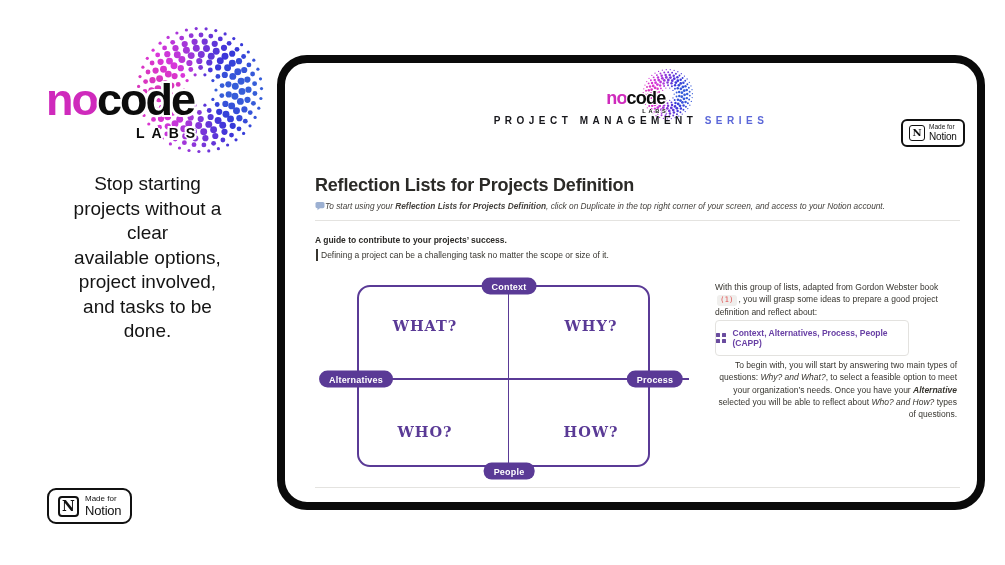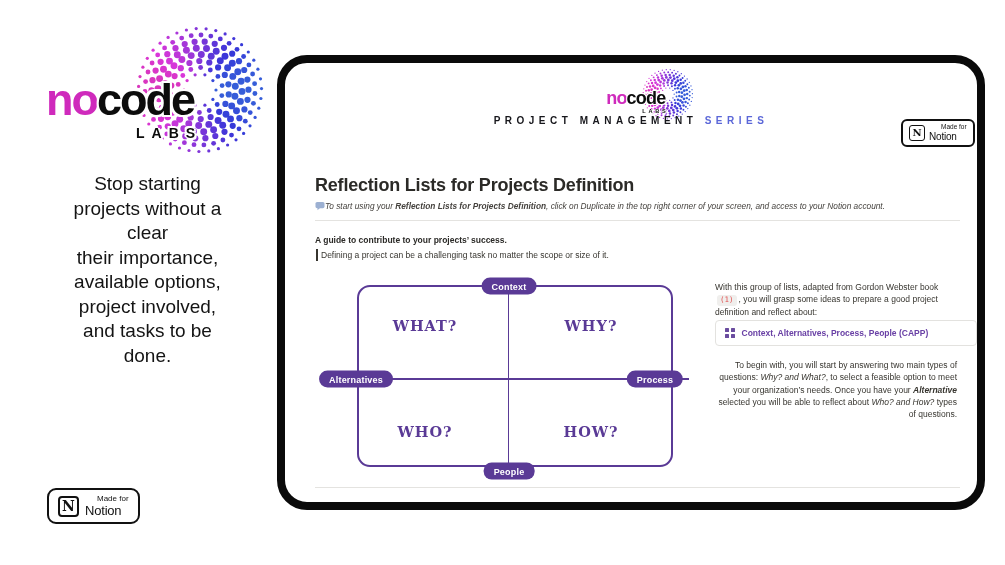--- a/index.html
+++ b/index.html
@@ -22,21 +22,21 @@
   
   .tagline { position:absolute; left:30px; top:172px; width:235px; text-align:center;
              font-size:19px; line-height:24.5px; color:#141414; }
 
   
   .mfn { position:absolute; display:flex; align-items:center; gap:6px; background:#fff;
          border:2.5px solid #111; border-radius:9px; padding:5px 9px; }
   .mfn .nbox { display:flex; align-items:center; justify-content:center; border:2px solid #111; border-radius:4px;
                width:21px; height:21px; font-family:"DejaVu Serif", serif; font-weight:bold; font-size:14px; color:#111; background:#fff; }
   .mfn .txt { display:flex; flex-direction:column; line-height:1; }
-  .mfn .made { font-size:8px; color:#111; margin-bottom:1px;margin-left:12px; }
+  .mfn .made { font-size:8px; color:#111; margin-bottom:1px; }
   .mfn .notion { font-size:13px; font-weight:normal; color:#111; letter-spacing:-0.2px; }
   .mfn.small { border-width:2px; border-radius:6px; padding:3px 6px; gap:4px; }
   .mfn.small .nbox { width:16px; height:16px; font-size:10px; border-width:1.5px; border-radius:3px; }
   .mfn.small .made { font-size:6.5px; }
   .mfn.small .notion { font-size:10px; }
 
   
   .panel { position:absolute; left:277px; top:55px; width:708px; height:455px; background:#fff;
            border:8px solid #0a0a0a; border-radius:30px; }
   .series { position:absolute; left:0; top:52px; width:100%; text-align:center;
@@ -47,37 +47,37 @@
   .callout { position:absolute; left:30px; top:138px; width:645px; font-size:8.3px; font-style:italic;
              color:#45423e; white-space:nowrap; display:flex; align-items:center; }
   .divider { position:absolute; height:1px; background:#e4e3e0; }
 
   .guide { position:absolute; left:30px; top:172px; font-size:8.5px; font-weight:bold; color:#2b2a27; }
   .quote { position:absolute; left:31px; top:186px; display:flex; align-items:center; gap:3px; }
   .quote .bar { width:2px; height:12px; background:#37352f; }
   .quote .qtext { font-size:8.5px; color:#37352f; }
 
   
-  .diagram { position:absolute; left:72px; top:222px; width:316px; height:182px;
+  .diagram { position:absolute; left:72px; top:222px; width:293px; height:182px;
              border:2px solid #5a3a96; border-radius:13px; }
   .dg-vline { position:absolute; left:148.5px; top:0; width:1.5px; height:100%; background:#5a3a96; }
   .dg-hline { position:absolute; left:-34px; top:91px; width:364px; height:1.5px; background:#5a3a96; }
   .pill { position:absolute; transform:translate(-50%,-50%); background:#5a3a96; color:#fff;
           font-size:9px; font-weight:bold; padding:3.5px 10px; border-radius:10px; white-space:nowrap; letter-spacing:0.2px; }
   .quad { position:absolute; transform:translate(-50%,-50%); font-family:"DejaVu Serif", serif;
           font-weight:bold; font-size:14.5px; color:#5a3a96; letter-spacing:1px; white-space:nowrap; }
 
   
   .rcol { position:absolute; left:430px; width:242px; font-size:8.5px; color:#37352f; line-height:1.45; }
   .rcol.p1 { top:218px; }
   .rcol.p2 { top:296px;text-align:right; }
   .ref-badge { display:inline-block; background:#f0efed; color:#e05252; font-family:"DejaVu Sans Mono", monospace;
                font-size:7.5px; padding:0 3px; border-radius:3px; margin:0 2px; }
-  .linkbox { position:absolute; left:430px; top:257px; width:262px; border:1px solid #e3e2df; border-radius:4px;
-             background:#fff; display:flex; align-items:center; gap:7px; padding:7px 9px; cursor:pointer; }
+  .linkbox { position:absolute; left:430px; top:257px; width:194px; border:1px solid #e3e2df; border-radius:4px;
+             background:#fff; display:flex; align-items:center; gap:7px; padding:7px 0; cursor:pointer; }
   .grid-icon { display:grid; grid-template-columns:4px 4px; grid-template-rows:4px 4px; gap:1.5px; }
   .grid-icon span { background:#6a4c9f; border-radius:0.5px; }
   .linkbox .linklabel { font-size:8.5px; font-weight:bold; color:#6940a5; }
   .it { font-style:italic; }
   .bit { font-style:italic; font-weight:bold; }
 
   .bubble-icon { flex:0 0 auto; }
 </style>
 </head>
 <body>
@@ -284,21 +284,20 @@
         </svg>
       <div class="brand"><span class="no">no</span><span class="code">code</span></div>
       <div class="labs">LABS</div>
     </div>
   </div>
 
   <div class="tagline">
     <div>Stop starting</div>
     <div>projects without a</div>
     <div>clear</div>
-    <div>their importance,</div>
     <div>available options,</div>
     <div>project involved,</div>
     <div>and tasks to be</div>
     <div>done.</div>
   </div>
 
   <div class="mfn" style="left:47px; top:488px;">
     <div class="nbox">N</div>
     <div class="txt">
       <span class="made">Made for</span>

